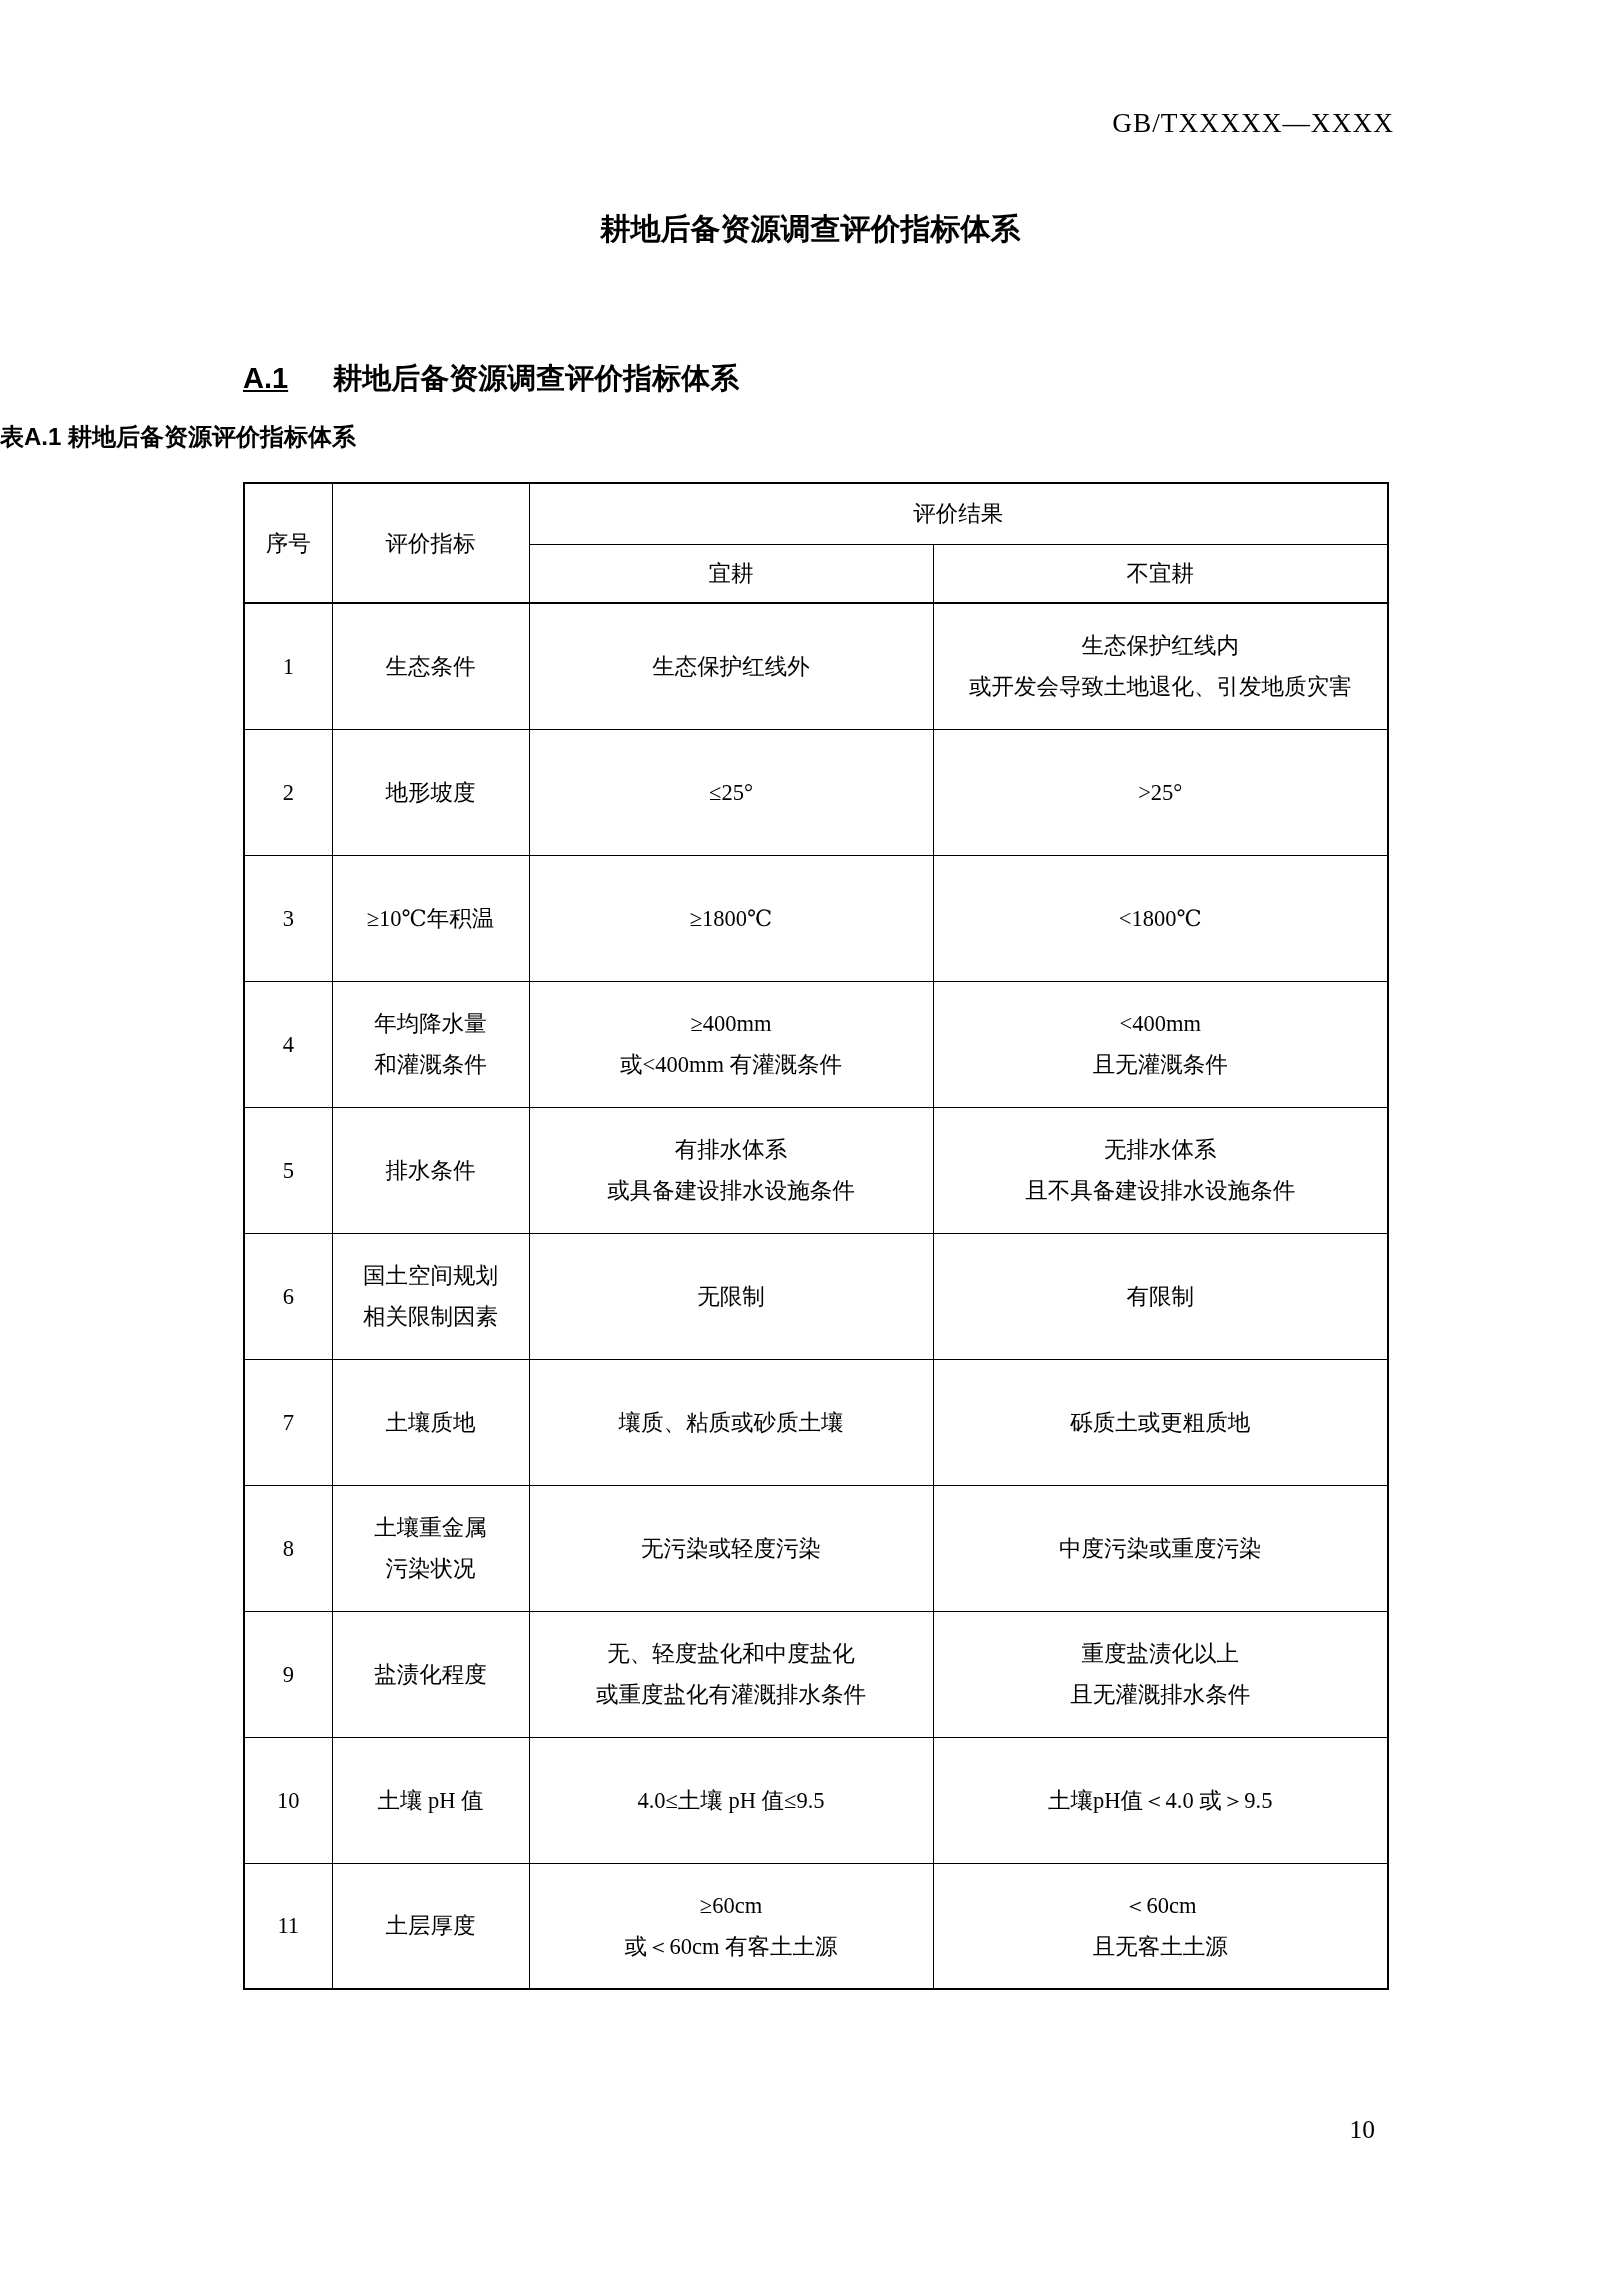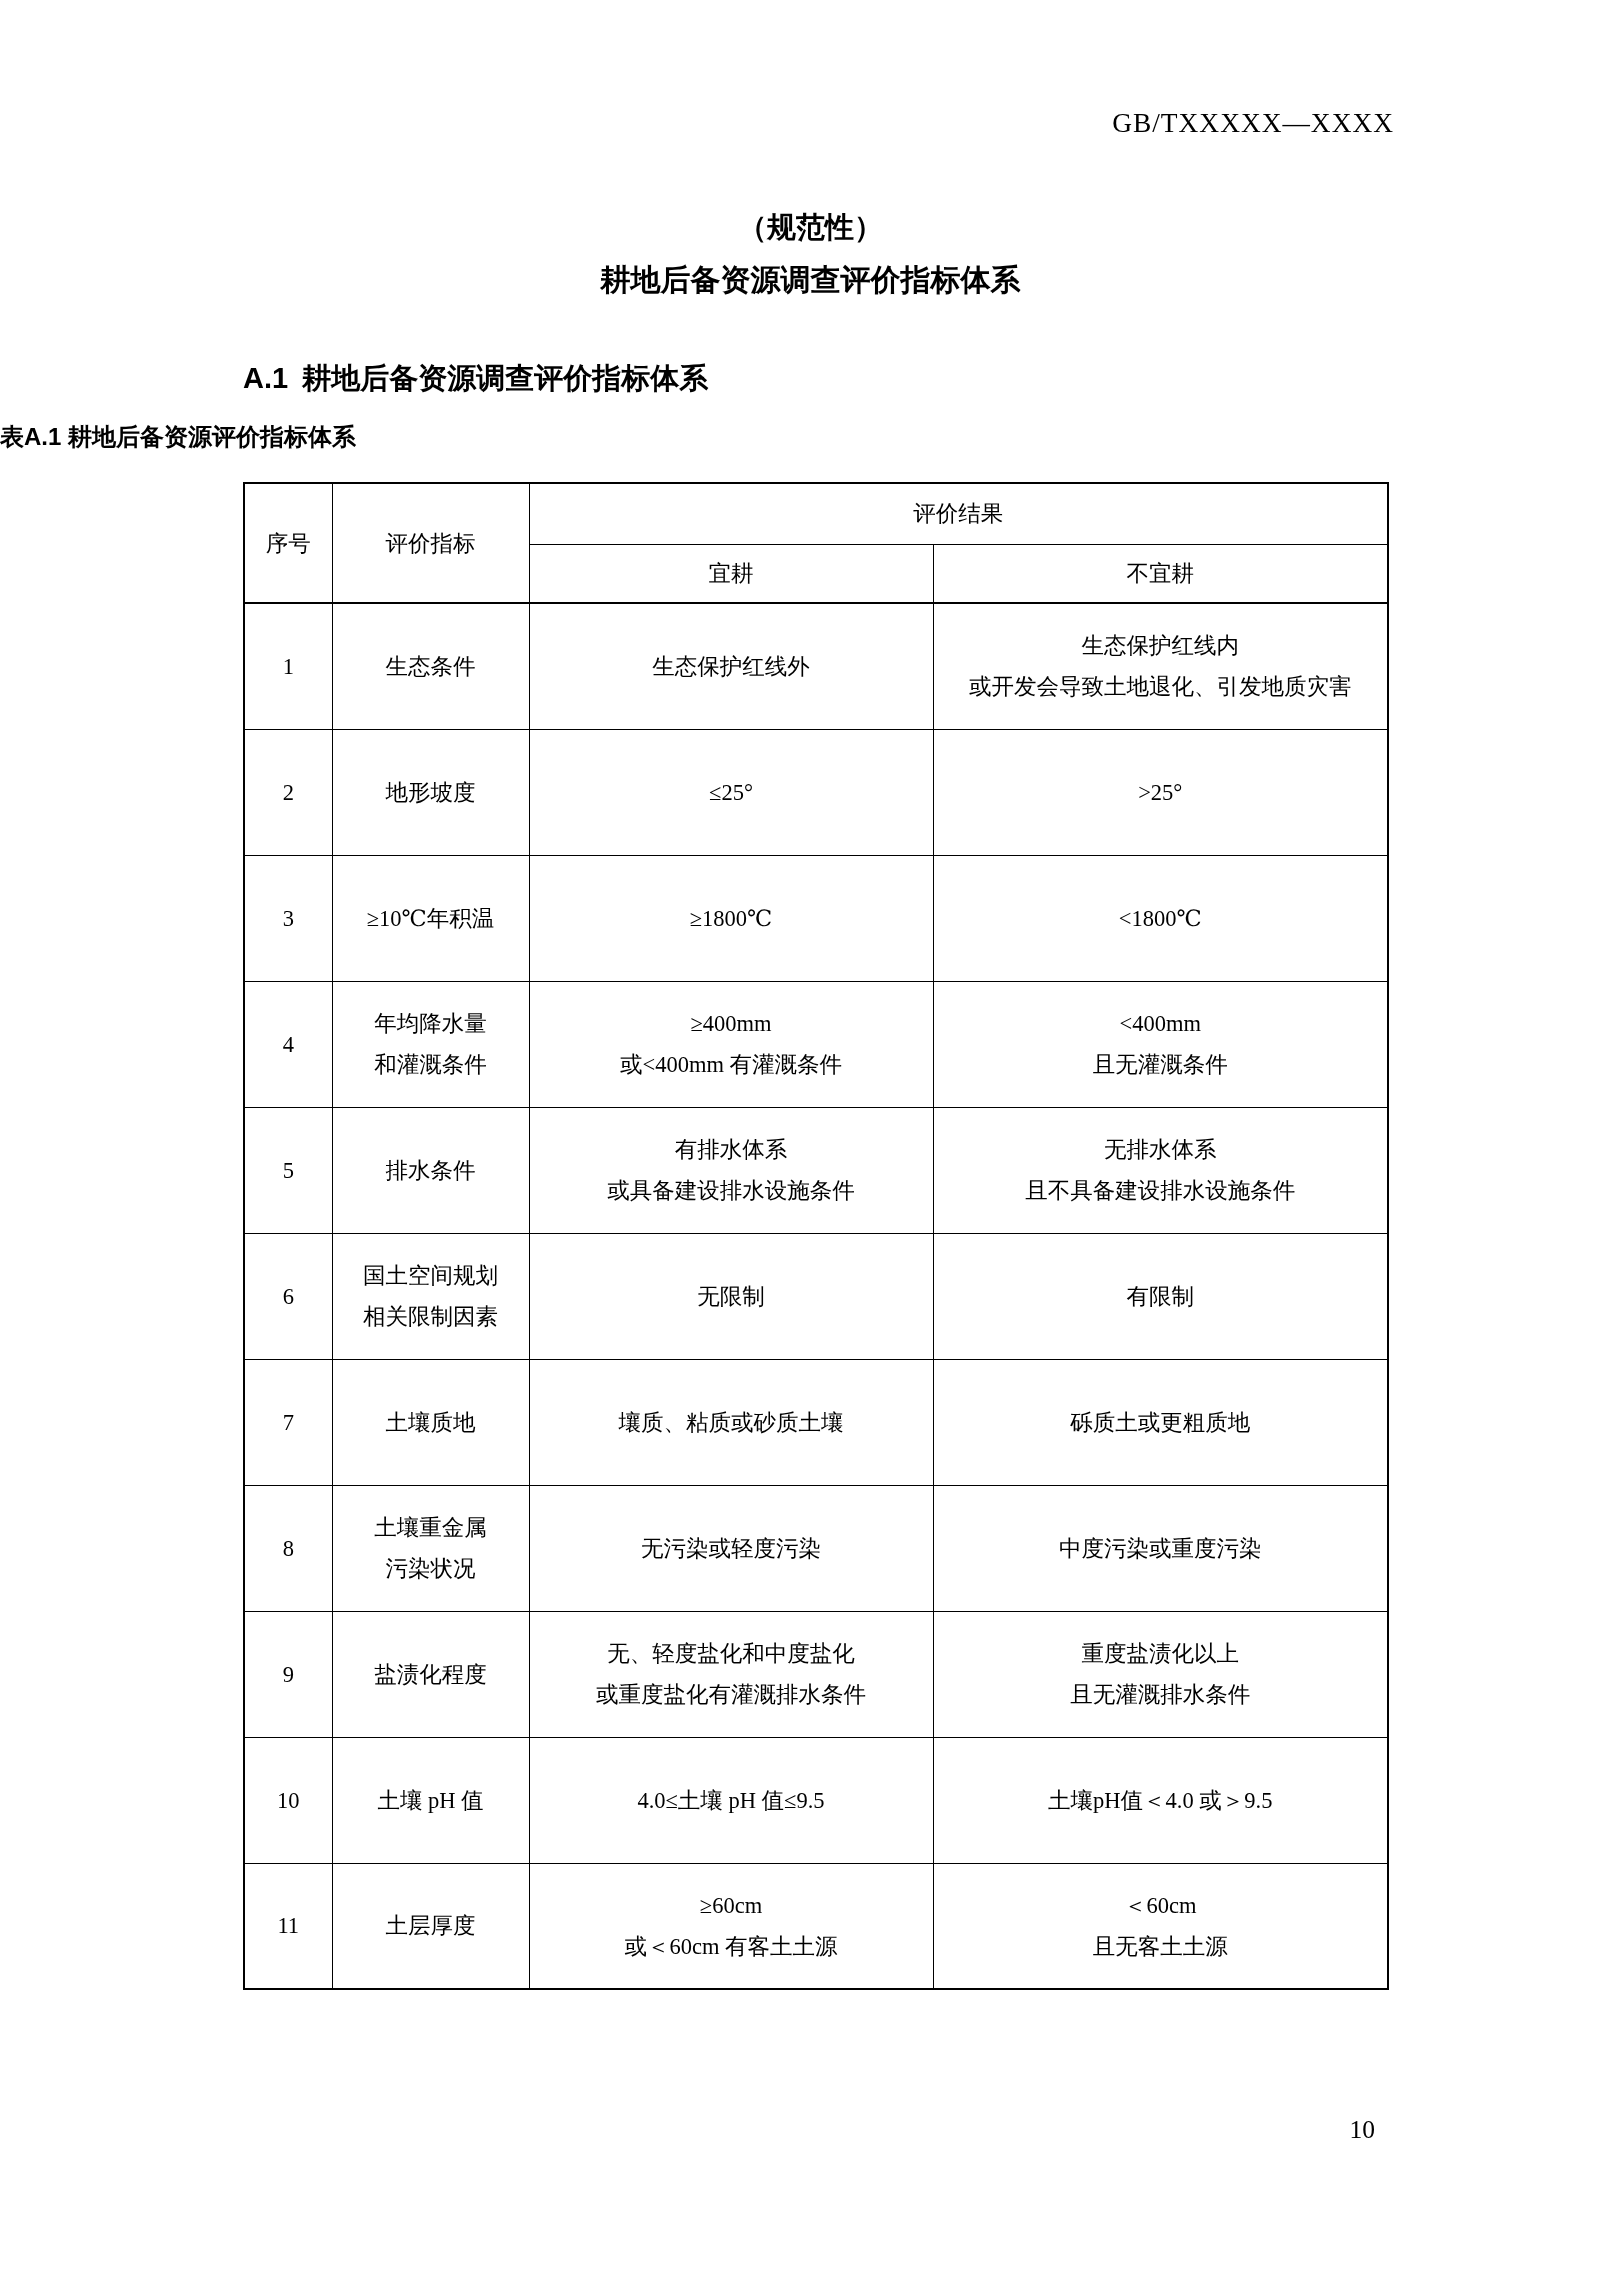--- a/index.html
+++ b/index.html
@@ -36,21 +36,21 @@
   .title-line2 { font-size: 29px; line-height: 51px; }
   .title-line3 { font-size: 30px; line-height: 53px; }
   .section-heading {
     position: absolute;
     top: 359px;
     left: 243px;
     font-family: "Liberation Sans", "DejaVu Sans", sans-serif;
     font-weight: bold;
     font-size: 29px;
   }
-  .section-heading .sec-num { margin-right: 14px; }
+  .section-heading .sec-num { margin-right: 45px; text-decoration: underline; }
   .table-caption {
     position: absolute;
     top: 421px;
     left: 0;
     width: 100%;
     font-family: "Liberation Sans", "DejaVu Sans", sans-serif;
     font-weight: bold;
     font-size: 24px;
   }
   table.main-table {
@@ -86,21 +86,20 @@
   }
 </style>
 </head>
 <body>
 
 <div class="page">
 
   <div class="header-right">GB/TXXXXX—XXXX</div>
 
   <div class="title-block">
-    <div class="title-line2">（规范性）</div>
     <div class="title-line3">耕地后备资源调查评价指标体系</div>
   </div>
 
   <div class="section-heading">
     <span class="sec-num">A.1</span><span>耕地后备资源调查评价指标体系</span>
   </div>
 
   <div class="table-caption">表A.1 耕地后备资源评价指标体系</div>
 
   <table class="main-table">

